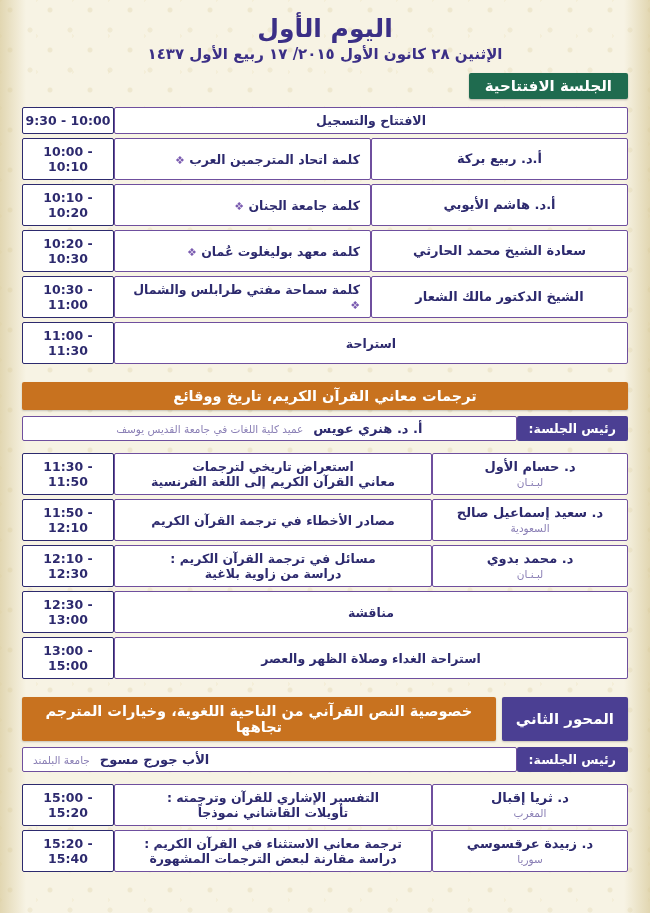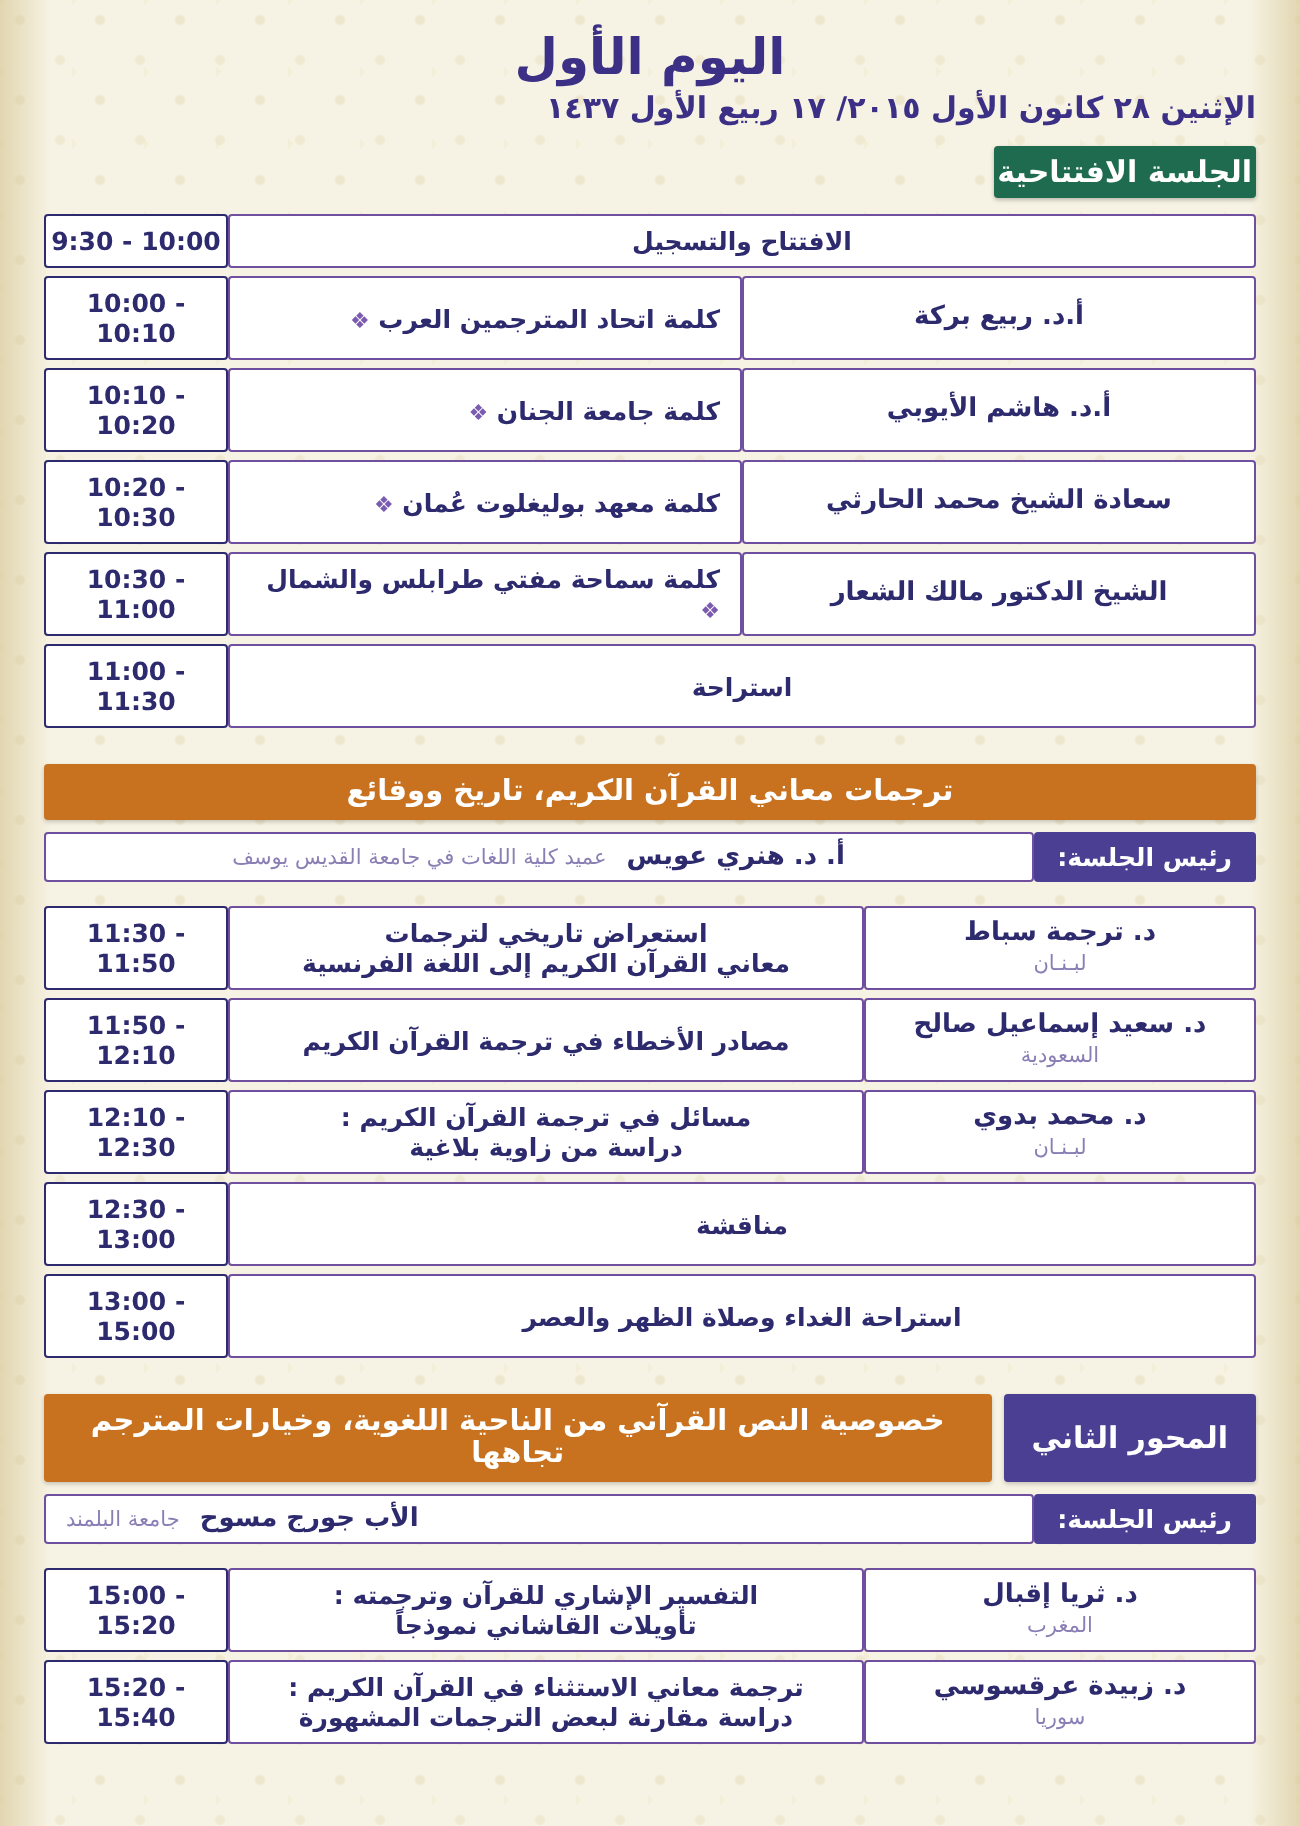--- a/index.html
+++ b/index.html
@@ -34,36 +34,37 @@
 
   .day-title{
     text-align:center;
     color:#3b2f86;
     font-size:25px;
     font-weight:bold;
     letter-spacing:.5px;
     margin:0 0 2px;
   }
   .day-date{
+    text-align:center;
     color:#3b2f86;
     font-size:15px;
     font-weight:bold;
     margin-bottom:10px;
   }
 
   
   .sec-bar{
     display:flex;justify-content:flex-start;
     margin:6px 0 4px;
   }
   .sec-bar .lbl{
     background:#1f6b4f;
     color:#fff;
     font-size:15px;font-weight:bold;
-    padding:4px 2px;
+    padding:4px 16px;
     border-radius:2px;
     box-shadow:0 1px 2px rgba(0,0,0,.25);
   }
 
   table.sched{
     width:100%;
     border-collapse:separate;
     border-spacing:0 4px;
     table-layout:fixed;
   }
@@ -217,21 +218,21 @@
   <div class="chair-row">
     <div class="chair-lbl">رئيس الجلسة:</div>
     <div class="chair-name">
       <span>أ. د. هنري عويس</span>
       <span class="aff">عميد كلية اللغات في جامعة القديس يوسف</span>
     </div>
   </div>
   <table class="sched">
     <tbody id="axis-one-body">
         <tr>
-          <td class="speaker"><span>د. ترجمة سباط</span><span class="country">لبـنـان</span></td>
+          <td class="speaker"><span>د. حسام الأول</span><span class="country">لبـنـان</span></td>
           <td class="topic center">استعراض تاريخي لترجمات<br>معاني القرآن الكريم إلى اللغة الفرنسية</td>
           <td class="time">11:30 - 11:50</td>
         </tr>
         <tr>
           <td class="speaker"><span>د. سعيد إسماعيل صالح</span><span class="country">السعودية</span></td>
           <td class="topic center">مصادر الأخطاء في ترجمة القرآن الكريم</td>
           <td class="time">11:50 - 12:10</td>
         </tr>
         <tr>
           <td class="speaker"><span>د. محمد بدوي</span><span class="country">لبـنـان</span></td>

